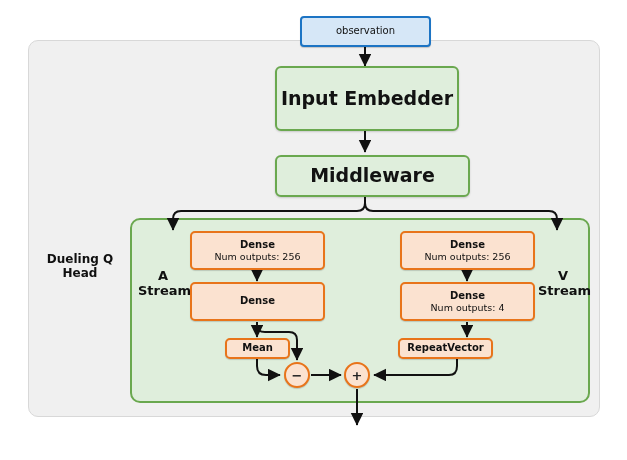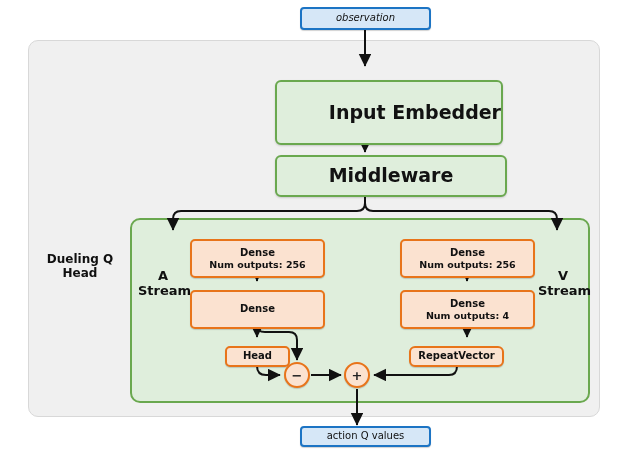--- a/index.html
+++ b/index.html
@@ -68,24 +68,23 @@
     font-size: 19px;
     box-shadow: 0 1px 2px rgba(0,0,0,0.16);
   }
   .node-orange {
     background: #fbe2d0;
     border: 2px solid #e8741a;
     border-radius: 5px;
     color: #111111;
     font-size: 9.5px;
     box-shadow: 0 1px 1px rgba(0,0,0,0.16);
-    margin-top: 8px;
   }
   .node-orange .title { font-weight: bold; font-size: 10px; }
-  .node-orange .sub   { font-weight: bold; font-size: 9.5px; }
+  .node-orange .sub   { font-weight: normal; font-size: 9.5px; }
 
   .op-circle {
     position: absolute;
     width: 26px;
     height: 26px;
     border-radius: 50%;
     background: #fbe2d0;
     border: 2px solid #e8741a;
     box-sizing: border-box;
     display: flex;
@@ -154,33 +153,30 @@
       <path d="M467,270 L467,281"></path>
 
       <path d="M467,322 L467,337"></path>
 
       <path d="M457,359 L457,366 Q457,375 449,375 L374,375"></path>
 
       <path d="M357,389 L357,425"></path>
     </g>
   </svg>
 
-  <div class="node node-io" style="left:300px; top:7px; width:131px; height:23px;font-style:italic;">
+  <div class="node node-io" style="left:300px; top:16px; width:131px; height:31px;">
     <span>observation</span>
   </div>
 
-  <div class="node node-io" style="left:300px; top:426px; width:131px; height:21px;">
-    <span>action Q values</span>
-  </div>
-
-  <div class="node node-green" style="left:275px; top:80px; width:228px; height:65px;align-items:flex-end;">
+
+  <div class="node node-green" style="left:275px; top:66px; width:184px; height:65px;">
     <span>Input Embedder</span>
   </div>
 
-  <div class="node node-green" style="left:275px; top:155px; width:232px; height:42px;">
+  <div class="node node-green" style="left:275px; top:155px; width:195px; height:42px;">
     <span>Middleware</span>
   </div>
 
   <div class="free-label label-head" style="left:34px; top:252px; width:92px;">Dueling Q Head</div>
 
   <div class="free-label label-stream" style="left:138px; top:268px; width:50px;">
     <div>A</div>
     <div>Stream</div>
   </div>
 
@@ -192,34 +188,34 @@
   <div class="node node-orange" style="left:190px; top:231px; width:135px; height:39px;">
     <span class="title">Dense</span>
     <span class="sub">Num outputs: 256</span>
   </div>
 
   <div class="node node-orange" style="left:190px; top:282px; width:135px; height:39px;">
     <span class="title">Dense</span>
   </div>
 
   <div class="node node-orange" style="left:225px; top:338px; width:65px; height:21px;">
-    <span class="title">Head</span>
+    <span class="title">Mean</span>
   </div>
 
   <div class="node node-orange" style="left:400px; top:231px; width:135px; height:39px;">
     <span class="title">Dense</span>
     <span class="sub">Num outputs: 256</span>
   </div>
 
   <div class="node node-orange" style="left:400px; top:282px; width:135px; height:39px;">
     <span class="title">Dense</span>
     <span class="sub">Num outputs: 4</span>
   </div>
 
-  <div class="node node-orange" style="left:409px; top:338px; width:95px; height:21px;border-radius:6px;">
+  <div class="node node-orange" style="left:398px; top:338px; width:95px; height:21px;">
     <span class="title">RepeatVector</span>
   </div>
 
   <div class="op-circle" style="left:284px; top:362px;">
     <span>−</span>
   </div>
 
   <div class="op-circle" style="left:344px; top:362px;">
     <span>+</span>
   </div>

